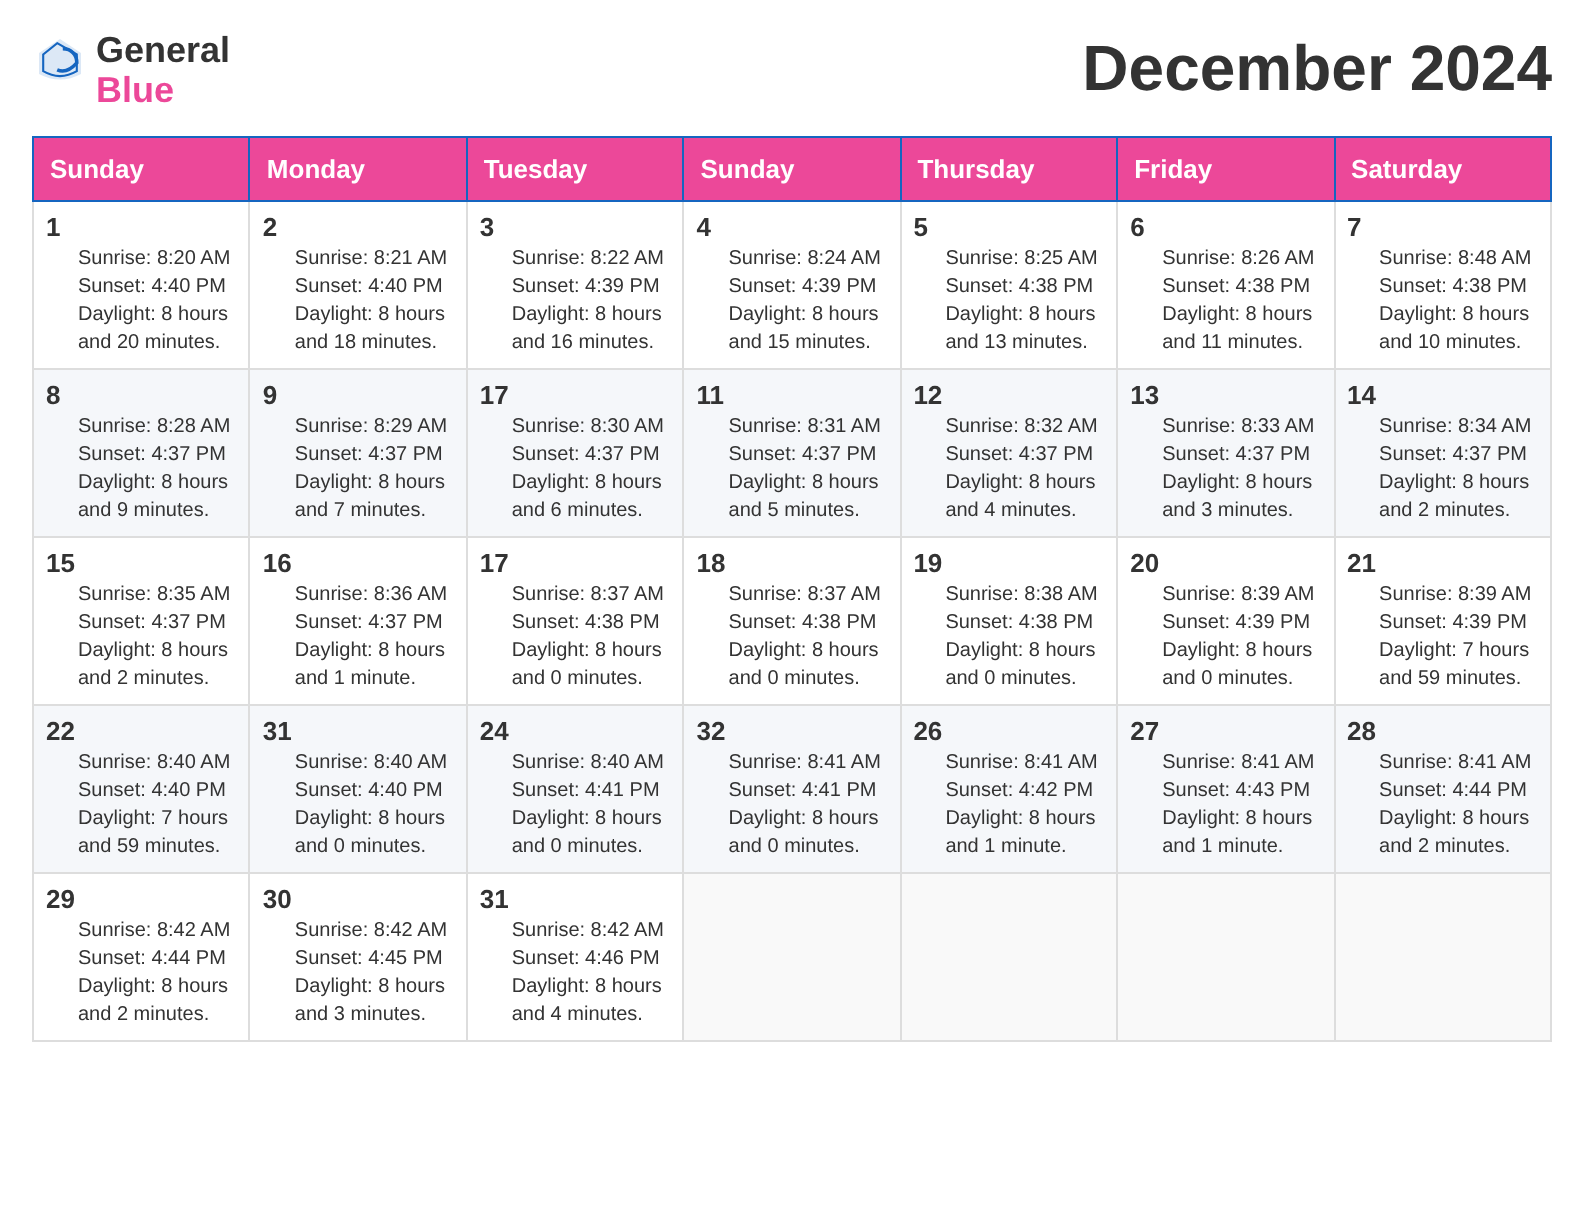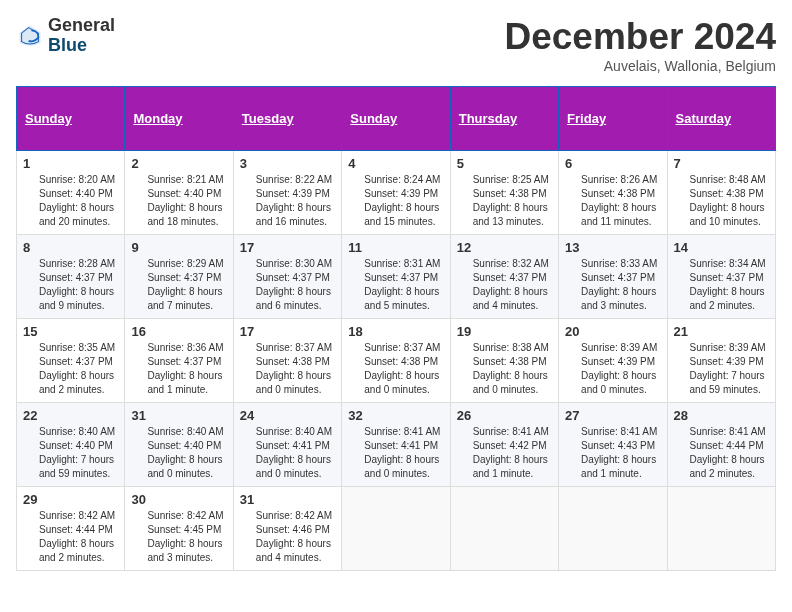--- a/index.html
+++ b/index.html
@@ -11,60 +11,59 @@
       padding: 16px;
     }
     .header {
       display: flex;
       justify-content: space-between;
       align-items: flex-start;
       margin-bottom: 12px;
     }
     .logo {
       display: flex;
-      align-items: center;
+      align-items: flex-start;
       gap: 4px;
     }
     .logo-text {
       font-size: 18px;
       font-weight: bold;
       line-height: 1.1;
     }
     .logo-general { color: #333; }
-    .logo-blue { color: #0c4a6e; }
+    .logo-blue { color: #ec4899; }
     .logo-icon {
       width: 28px;
       height: 28px;
     }
     .title-section {
       text-align: right;
     }
     .month-title {
-      font-size: 37px;
+      font-size: 32px;
       font-weight: bold;
       color: #333;
     }
     .subtitle {
       font-size: 14px;
       color: #555;
     }
     .calendar {
       width: 100%;
       border-collapse: collapse;
       border: 1px solid #ccc;
     }
     .calendar th {
-      background: #a21caf;
+      background: #ec4899;
       color: #fff;
       font-size: 13px;
       font-weight: bold;
-      padding: 24px 8px;
+      padding: 8px 8px;
       text-align: left;
       border: 1px solid #1565c0;
-      text-decoration: underline;
     }
     .calendar td {
       vertical-align: top;
       padding: 5px 6px;
       border: 1px solid #ddd;
       font-size: 10.5px;
       color: #333;
       background: #fff;
       width: calc(100% / 7);
       min-height: 80px;
@@ -98,21 +97,20 @@
       <path d="M18 8 L32 16 L32 28 Q20 35 8 28 L8 16 Z" fill="none" stroke="#1565c0" stroke-width="1.5"></path>
       <path d="M22 12 C28 12 32 16 32 22 Q25 30 18 27" fill="none" stroke="#1565c0" stroke-width="2.5"></path>
     </svg>
     <div class="logo-text">
       <span class="logo-general">General</span><br>
       <span class="logo-blue">Blue</span>
     </div>
   </div>
   <div class="title-section">
     <div class="month-title">December 2024</div>
-    <div class="subtitle">Auvelais, Wallonia, Belgium</div>
   </div>
 </div>
 
 <table class="calendar">
   <thead>
     <tr>
     <th>Sunday</th>
         <th>Monday</th>
         <th>Tuesday</th>
         <th>Sunday</th>

